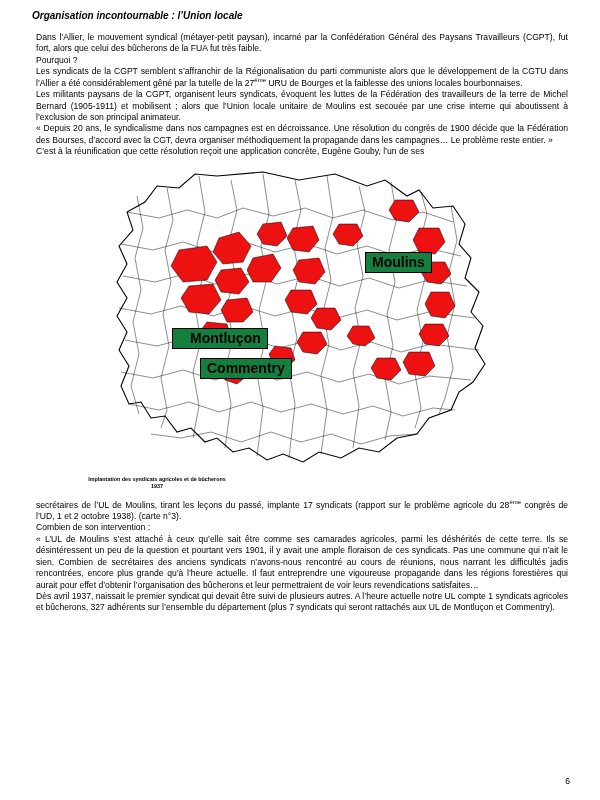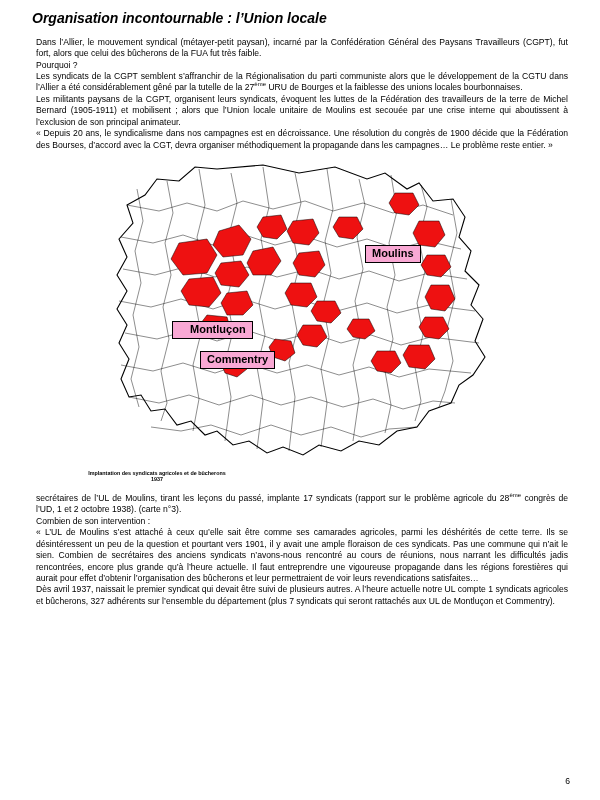--- a/index.html
+++ b/index.html
@@ -17,21 +17,21 @@
   }
   .page {
     position: absolute;
     left: 0; top: 0;
     width: 600px;
     height: 800px;
     box-sizing: border-box;
     padding: 10px 28px 0 32px;
   }
   .doc-title {
-    font-size: 14px;
+    font-size: 10px;
     font-weight: bold;
     font-style: italic;
     margin: 0 0 10px 0;
     line-height: 1.2;
   }
   .body-text {
     font-size: 8.6px;
     line-height: 1.33;
     text-align: justify;
     margin: 4px;
@@ -64,23 +64,23 @@
     left: 40px;
     bottom: 6px;
     font-size: 5.4px;
     font-weight: bold;
     line-height: 1.25;
     text-align: center;
     width: 170px;
   }
   .city-label {
     position: absolute;
-    background: #f9a8d4;
+    background: #15803d;
     border: 1px solid #000000;
-    font-size: 11px;
+    font-size: 14px;
     font-weight: bold;
     padding: 2px 6px 3px 6px;
     line-height: 1;
     white-space: nowrap;
   }
   #lbl-moulins { left: 333px; top: 86px; }
   #lbl-montlucon { left: 140px; top: 162px; padding-left: 17px; }
   #lbl-commentry { left: 168px; top: 192px; }
 
   .page-number {
@@ -96,20 +96,21 @@
 <div class="page">
 
   <div class="doc-title">Organisation incontournable : l’Union locale</div>
 
   <div class="body-text">
     <p>Dans l’Allier, le mouvement syndical (métayer-petit paysan), incarné par la Confédération Général des Paysans Travailleurs (CGPT), fut fort, alors que celui des bûcherons de la FUA fut très faible.</p>
     <p>Pourquoi ?</p>
     <p>Les syndicats de la CGPT semblent s’affranchir de la Régionalisation du parti communiste alors que le développement de la CGTU dans l’Allier a été considérablement gêné par la tutelle de la 27<sup>ème</sup> URU de Bourges et la faiblesse des unions locales bourbonnaises.</p>
     <p>Les militants paysans de la CGPT, organisent leurs syndicats, évoquent les luttes de la Fédération des travailleurs de la terre de Michel Bernard (1905-1911) et mobilisent ; alors que l’Union locale unitaire de Moulins est secouée par une crise interne qui aboutissent à l’exclusion de son principal animateur.</p>
     <p class="italic">« Depuis 20 ans, le syndicalisme dans nos campagnes est en décroissance. Une résolution du congrès de 1900 décide que la Fédération des Bourses, d’accord avec la CGT, devra organiser méthodiquement la propagande dans les campagnes… Le problème reste entier. »</p>
+    <p>C’est à la réunification que cette résolution reçoit une application concrète, Eugène Gouby, l’un de ses</p>
   </div>
 
   <div class="map-wrap">
 
     <svg class="map-svg" width="470" height="318" viewBox="0 0 470 318">
       <g fill="#ffffff" stroke="#000000" stroke-width="0.7">
 
         <path d="M150 10 L196 6 L232 14 L268 8 L300 20 L318 14 L340 30 L352 24 L366 42 L386 40 L398 58
                  L392 78 L404 92 L398 112 L412 126 L404 146 L416 160 L408 182 L418 198 L406 216
                  L392 226 L384 244 L362 252 L350 268 L330 272 L312 286 L292 282 L274 292 L252 286

